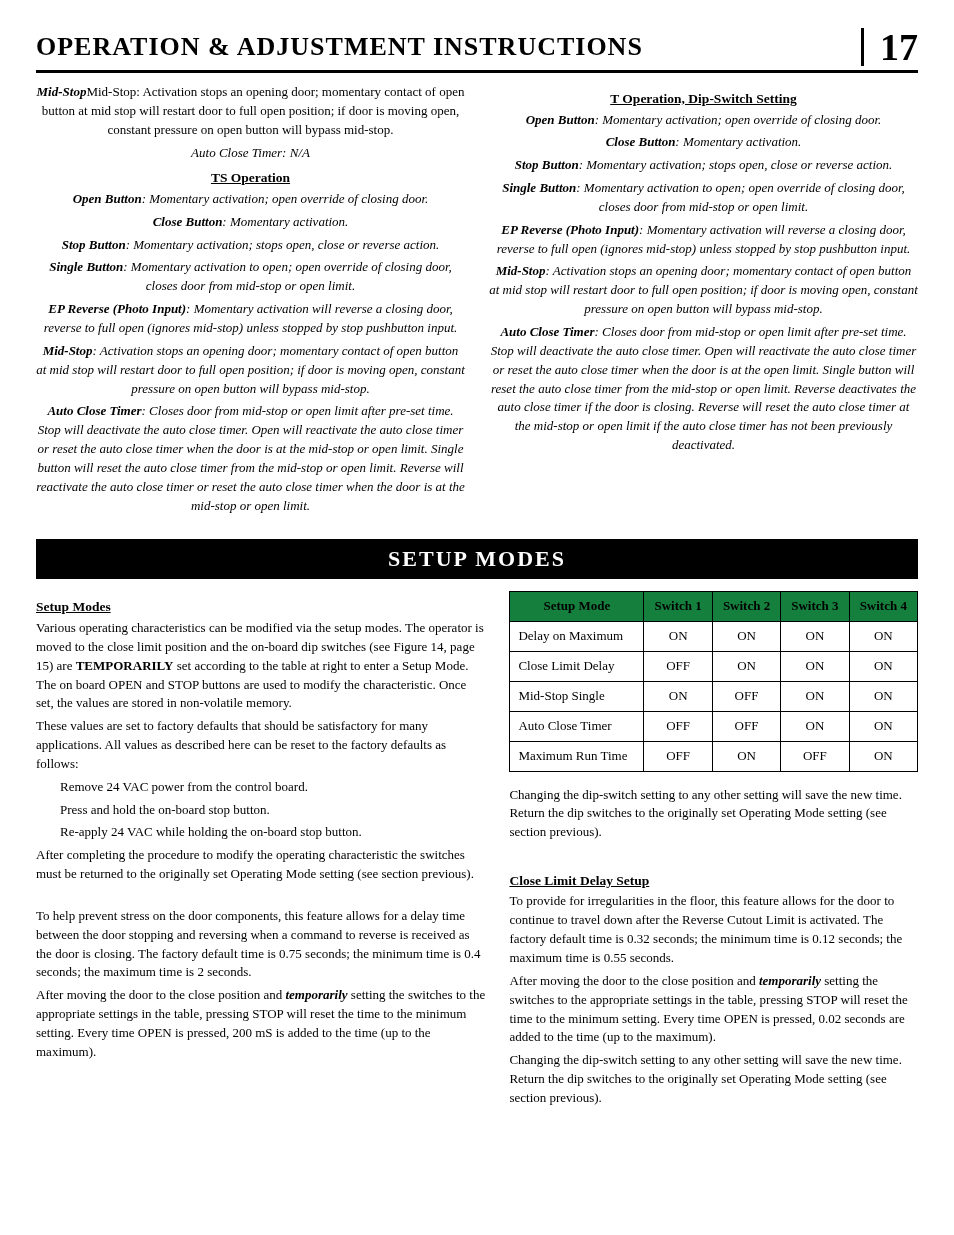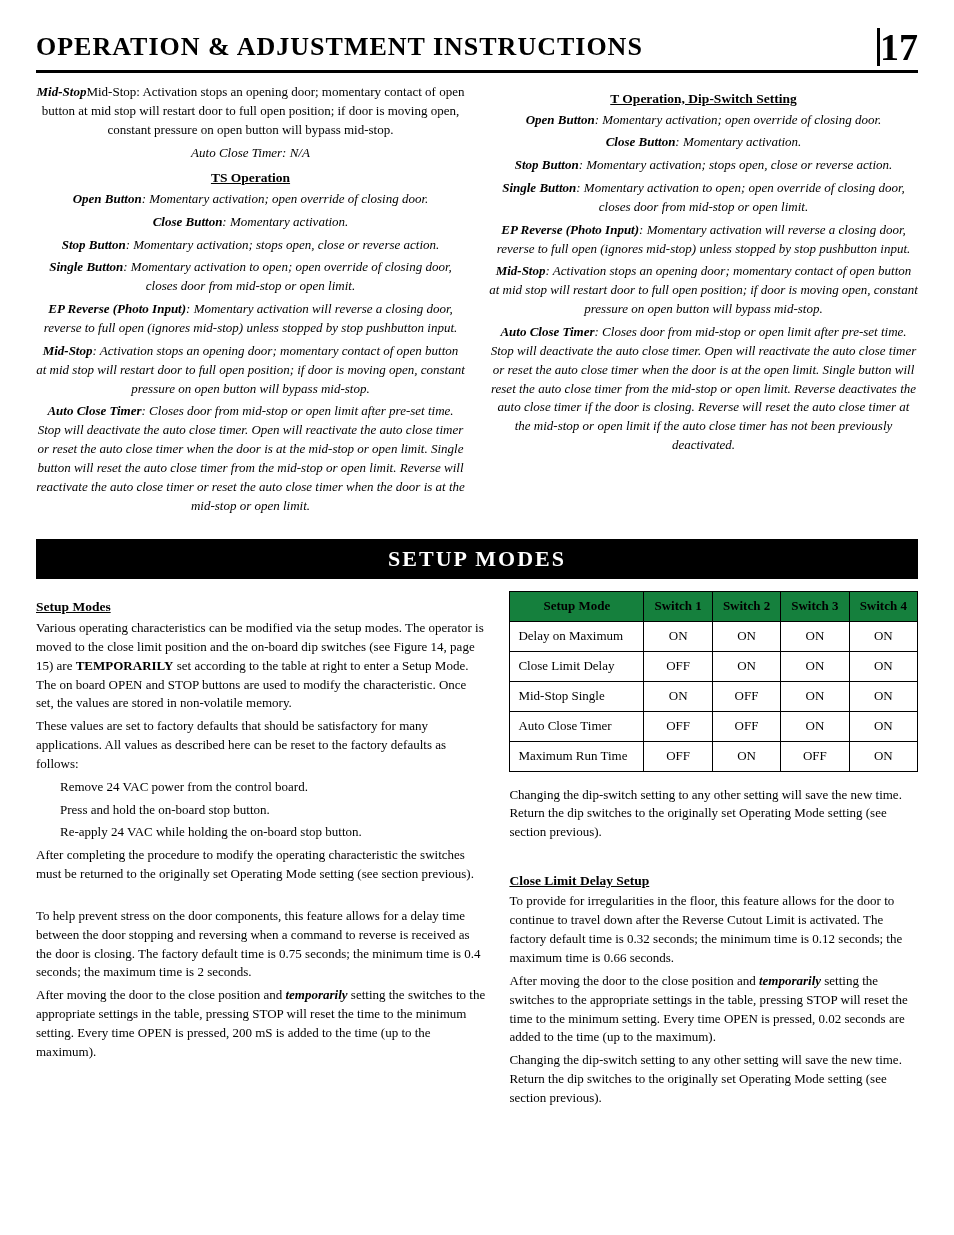--- a/index.html
+++ b/index.html
@@ -25,20 +25,21 @@
       font-size: 26px;
       font-weight: 900;
       letter-spacing: 1px;
       flex: 1;
       text-transform: uppercase;
     }
     .page-number {
       font-size: 38px;
       font-weight: 900;
       line-height: 1;
+      padding-left: 16px;
       border-left: 3px solid #000;
       margin-left: 10px;
     }
 
     
     .top-section {
       display: flex;
       gap: 24px;
       margin-bottom: 20px;
       text-align: center;
@@ -206,17 +207,17 @@
             <td>ON</td>
             <td>OFF</td>
             <td>ON</td>
           </tr>
         </tbody>
     </table>
 
     <p>Changing the dip-switch setting to any other setting will save the new time.  Return the dip switches to the originally set Operating Mode setting (see section previous).</p>
     <br>
     <div class="section-title">Close Limit Delay Setup</div>
-    <p>To provide for irregularities in the floor, this feature allows for the door to continue to travel down after the Reverse Cutout Limit is activated.  The factory default time is 0.32 seconds; the minimum time is 0.12 seconds; the maximum time is 0.66 seconds.</p>
+    <p>To provide for irregularities in the floor, this feature allows for the door to continue to travel down after the Reverse Cutout Limit is activated.  The factory default time is 0.32 seconds; the minimum time is 0.12 seconds; the maximum time is 0.55 seconds.</p>
     <p>After moving the door to the close position and <em><strong>temporarily</strong></em> setting the switches to the appropriate settings in the table, pressing STOP will reset the time to the minimum setting. Every time OPEN is pressed, 0.02 seconds are added to the time (up to the maximum).</p>
     <p>Changing the dip-switch setting to any other setting will save the new time.  Return the dip switches to the originally set Operating Mode setting (see section previous).</p>
   </div>
 </div>
 
 </body></html>

